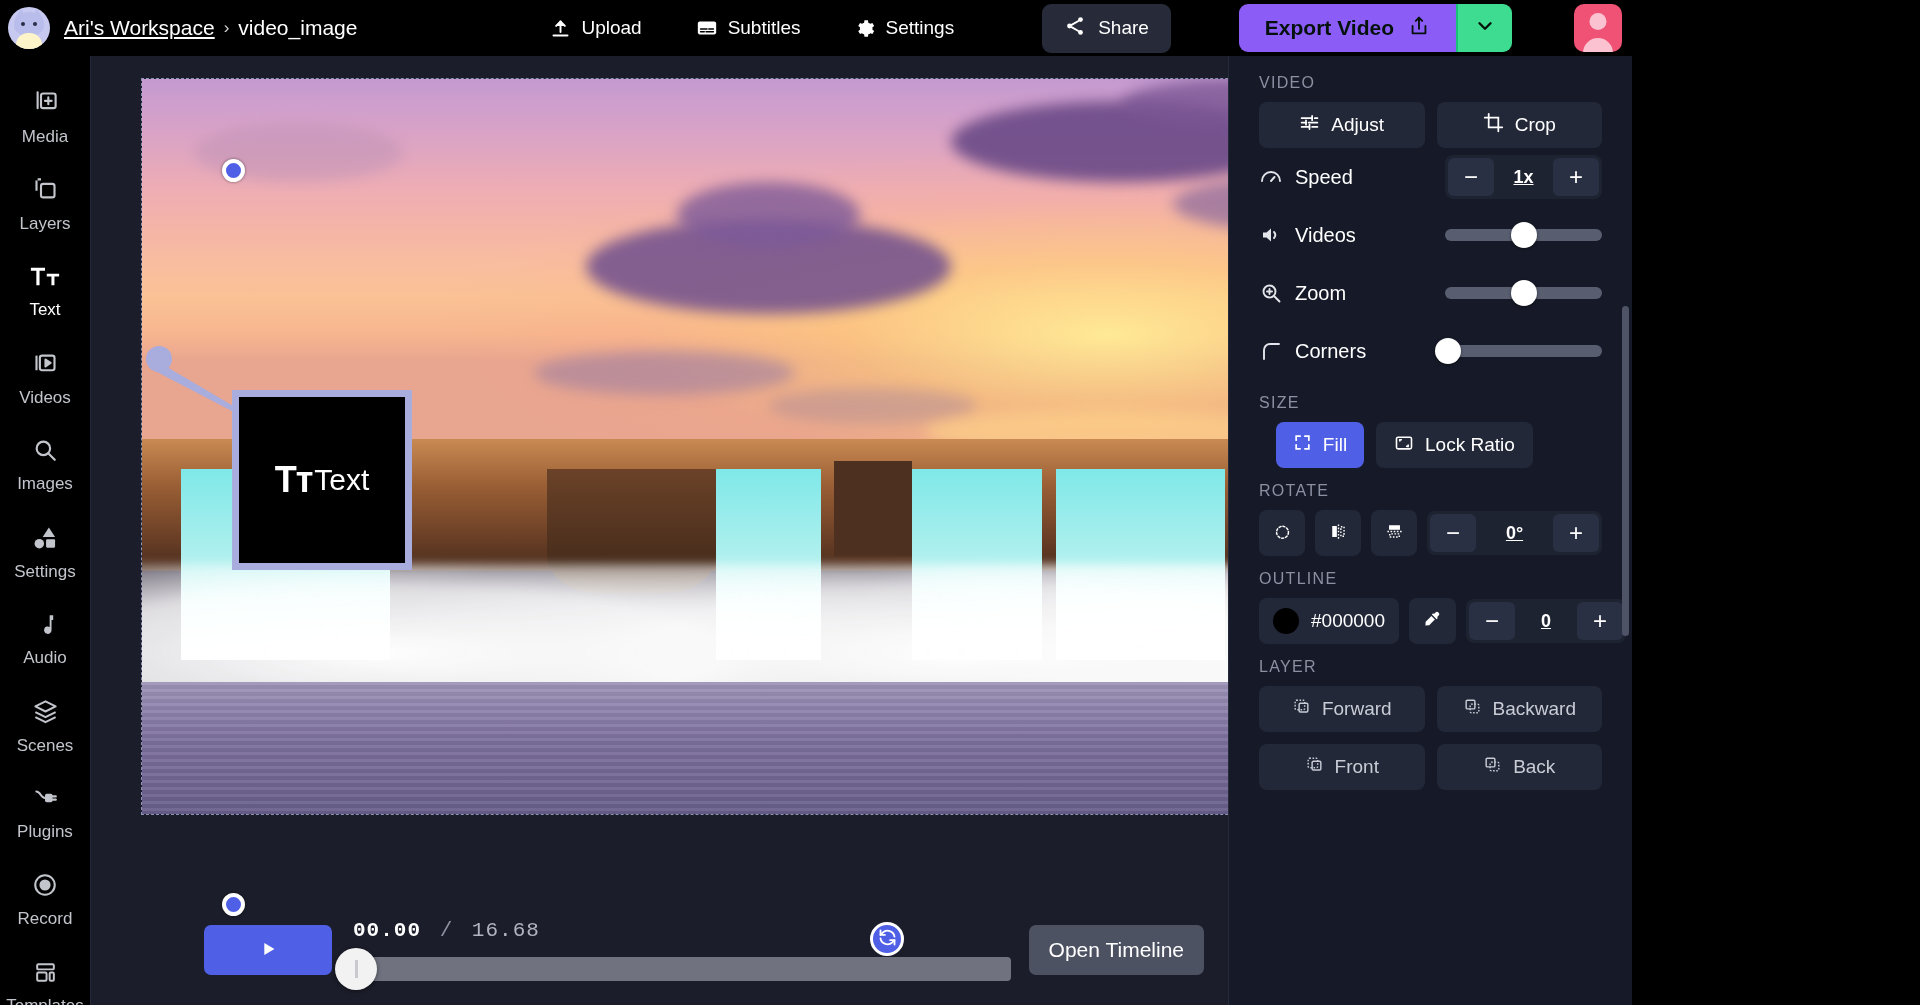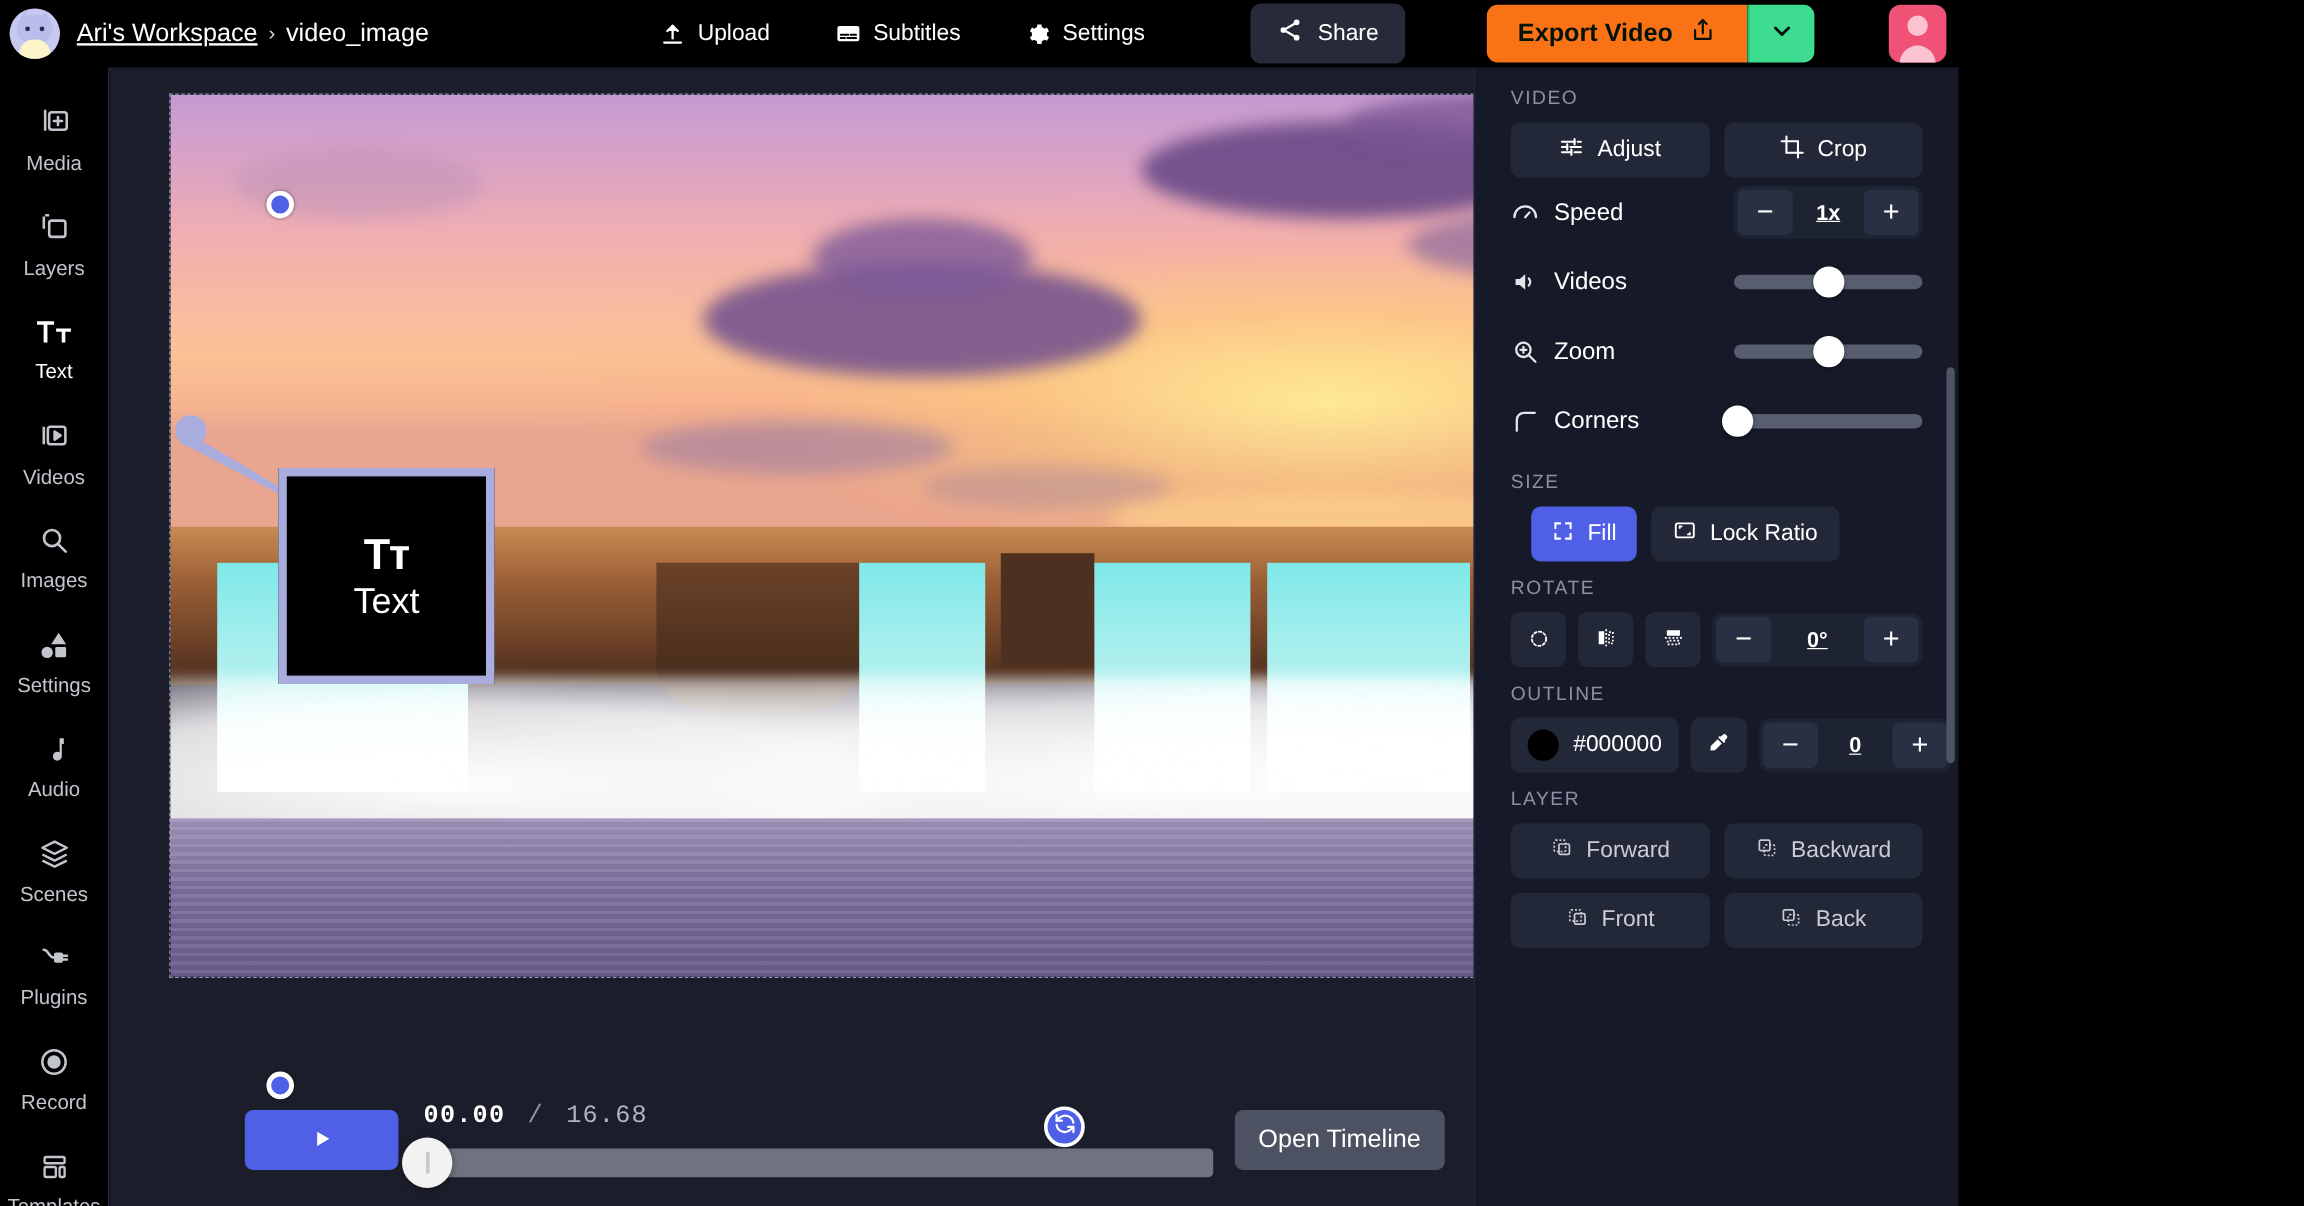--- a/index.html
+++ b/index.html
@@ -68,21 +68,21 @@
   .hdr-btn svg { display: block; }
   .share-btn {
     background: #272a38; border-radius: 9px;
     padding: 11px 22px; margin-left: 38px;
     display: flex; align-items: center; gap: 12px;
     font-size: 19px; color: #fff; border: none; cursor: pointer;
     font-family: inherit;
   }
   .export-wrap { display: flex; margin-left: 22px; align-items: stretch; height: 48px; }
   .export-btn {
-    background: #f97316; color: #05110b;
+    background: #8b5cf6; color: #05110b;
     font-weight: bold; font-size: 21px;
     border: none; border-radius: 9px 0 0 9px;
     padding: 0 26px; display: flex; align-items: center; gap: 14px;
     cursor: pointer; font-family: inherit;
   }
   .export-caret {
     background: #3ddc91; border-left: 2px solid #19c178;
     border-radius: 0 9px 9px 0;
     width: 56px; display: flex; align-items: center; justify-content: center;
     cursor: pointer;
@@ -222,21 +222,21 @@
   }
   .drag-dot {
     position: absolute; left: 0; top: 0;
     width: 26px; height: 26px; border-radius: 50%;
     background: #a8adde;
   }
   .drag-card {
     position: absolute; left: 86px; top: 44px;
     width: 180px; height: 180px;
     background: #000; border: 7px solid #a8adde;
-    display: flex; flex-direction: column;
+    display: flex; 
     align-items: center; justify-content: center; gap: 2px;
   }
   .drag-card .tt { font-size: 36px; font-weight: bold; color: #fff; letter-spacing: -1px; }
   .drag-card .tl { font-size: 30px; color: #fff; }
 
   
   .playbar {
     height: 110px; flex: 0 0 110px;
     display: flex; align-items: center;
     padding: 0 24px 0 113px;

